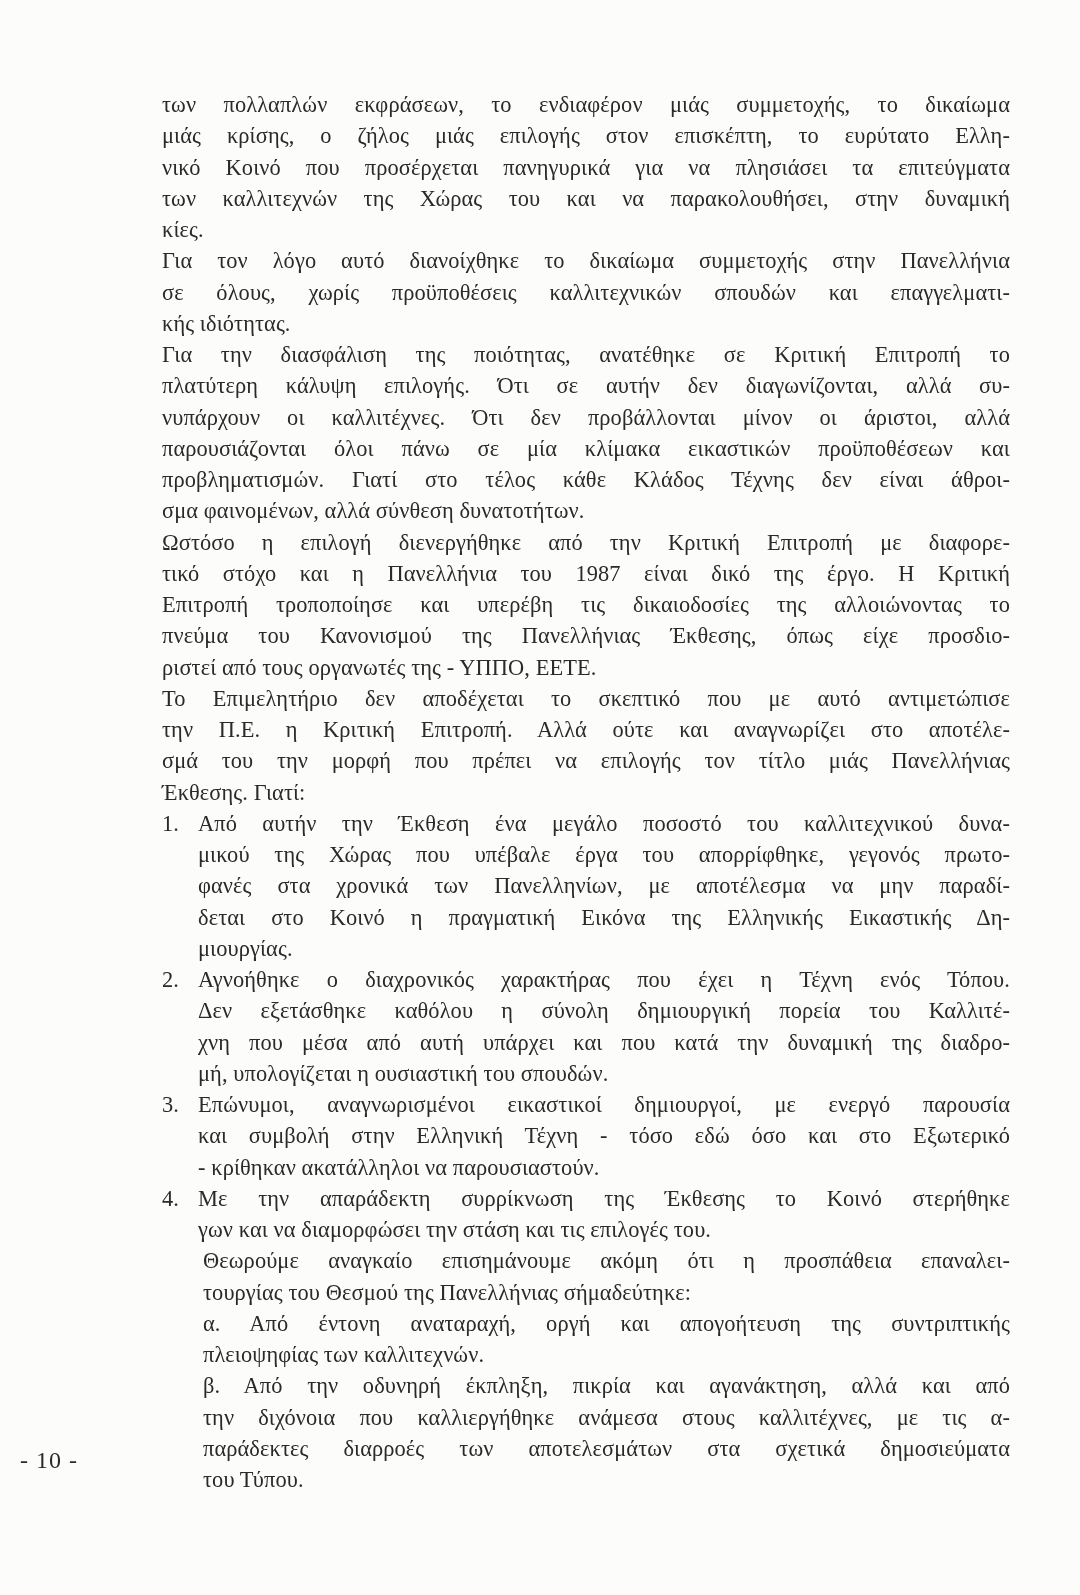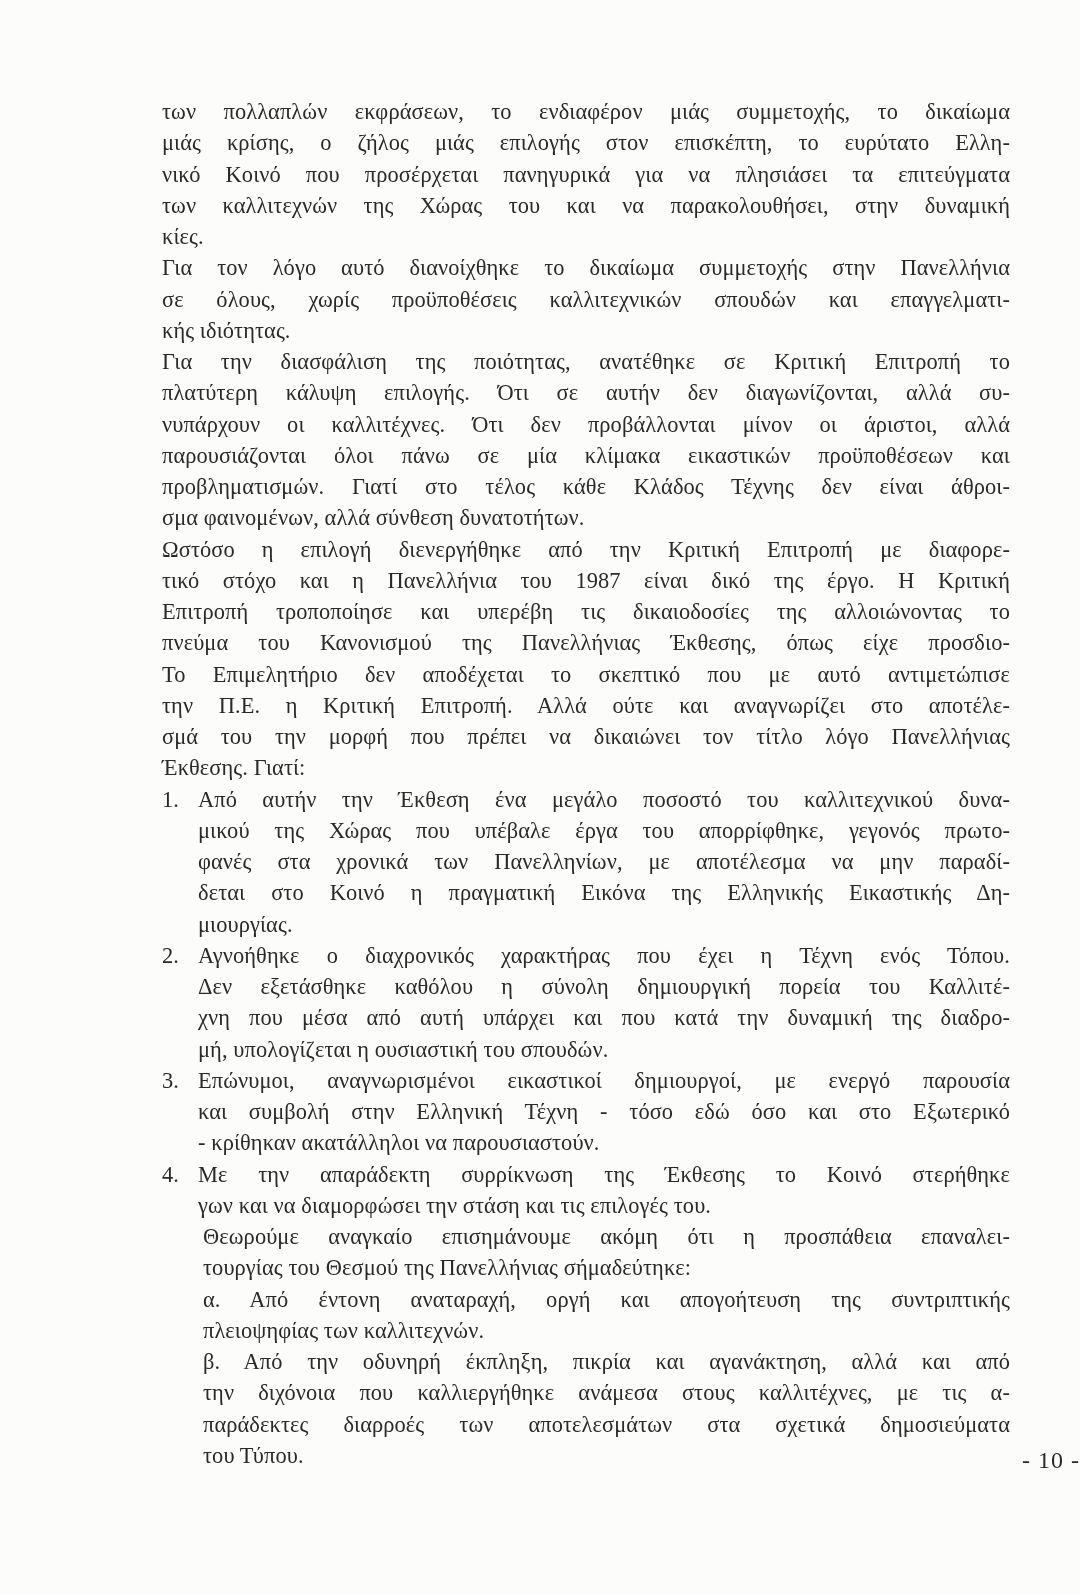--- a/index.html
+++ b/index.html
@@ -7,21 +7,21 @@
     width: 1080px; height: 1595px;
     background: #fcfcfb;
     font-family: "Liberation Serif", "DejaVu Serif", serif;
     color: #2a2a2a;
     position: relative;
     overflow: hidden;
   }
   .page {
     position: absolute;
     left: 162px;
-    top: 96px;
+    top: 89px;
     width: 848px;
   }
   .line {
     display: block;
     font-size: 22.4px;
     line-height: 31.25px;
     height: 31.25px;
     white-space: nowrap;
     text-align: justify;
     text-align-last: justify;
@@ -34,21 +34,21 @@
     left: 0;
     font-size: 22.4px;
     line-height: 31.25px;
   }
   .item .body { margin-left: 36px; }
   .indent { margin-left: 41px; }
   .pagenum {
     position: absolute;
     top: 1447px;
     left: 0; width: 1080px;
-    text-align: right;
+    text-align: left;
     font-size: 24px;
     letter-spacing: 1px;
     padding-left: 20px;
     box-sizing: border-box;
   }
 </style>
 </head>
 <body>
 
 <div class="page">
@@ -74,26 +74,27 @@
     <span class="line">παρουσιάζονται όλοι πάνω σε μία κλίμακα εικαστικών προϋποθέσεων και</span>
     <span class="line">προβληματισμών. Γιατί στο τέλος κάθε Κλάδος Τέχνης δεν είναι άθροι-</span>
     <span class="line last">σμα φαινομένων, αλλά σύνθεση δυνατοτήτων.</span>
   </div>
 
   <div>
     <span class="line">Ωστόσο η επιλογή διενεργήθηκε από την Κριτική Επιτροπή με διαφορε-</span>
     <span class="line">τικό στόχο και η Πανελλήνια του 1987 είναι δικό της έργο. Η Κριτική</span>
     <span class="line">Επιτροπή τροποποίησε και υπερέβη τις δικαιοδοσίες της αλλοιώνοντας το</span>
     <span class="line">πνεύμα του Κανονισμού της Πανελλήνιας Έκθεσης, όπως είχε προσδιο-</span>
+    <span class="line last">ριστεί από τους οργανωτές της - ΥΠΠΟ, ΕΕΤΕ.</span>
   </div>
 
   <div>
     <span class="line">Το Επιμελητήριο δεν αποδέχεται το σκεπτικό που με αυτό αντιμετώπισε</span>
     <span class="line">την Π.Ε. η Κριτική Επιτροπή. Αλλά ούτε και αναγνωρίζει στο αποτέλε-</span>
-    <span class="line">σμά του την μορφή που πρέπει να δικαιώνει τον τίτλο λόγο Πανελλήνιας</span>
+    <span class="line">σμά του την μορφή που πρέπει να επιλογής τον τίτλο μιάς Πανελλήνιας</span>
     <span class="line last">Έκθεσης. Γιατί:</span>
   </div>
 
   <div>
     <div class="item">
       <span class="num">1.</span>
       <div class="body">
         <span class="line">Από αυτήν την Έκθεση ένα μεγάλο ποσοστό του καλλιτεχνικού δυνα-</span>
         <span class="line">μικού της Χώρας που υπέβαλε έργα του απορρίφθηκε, γεγονός πρωτο-</span>
         <span class="line">φανές στα χρονικά των Πανελληνίων, με αποτέλεσμα να μην παραδί-</span>

